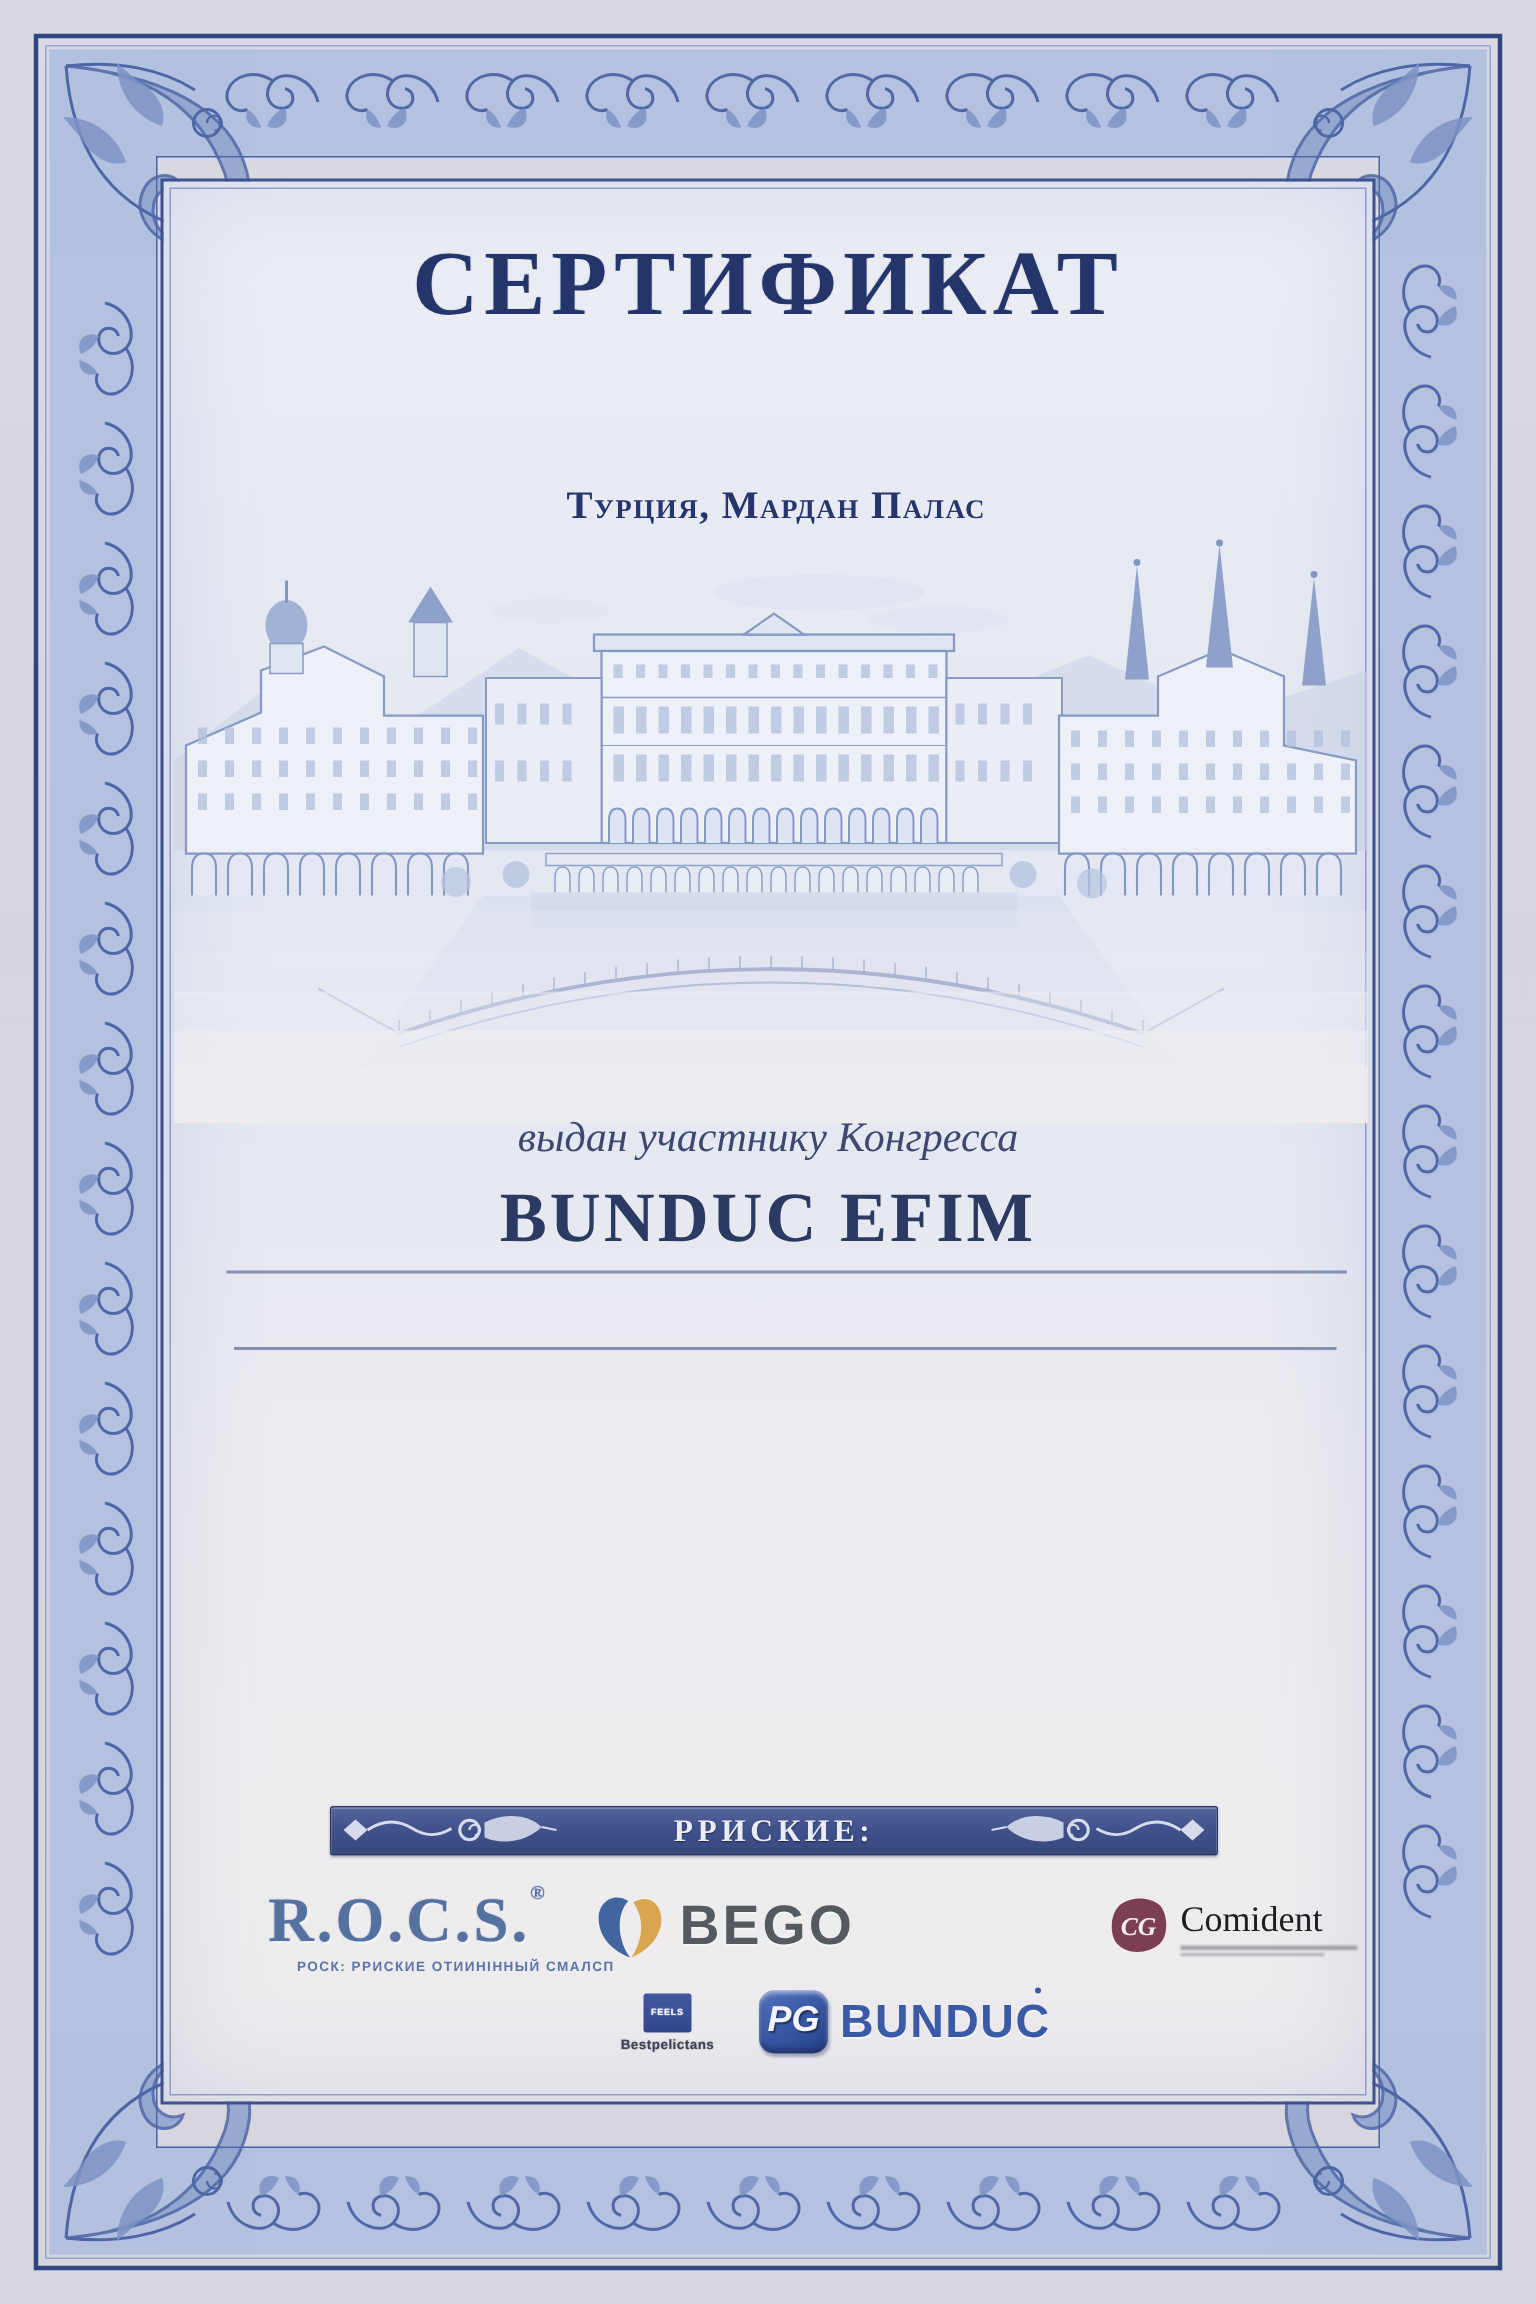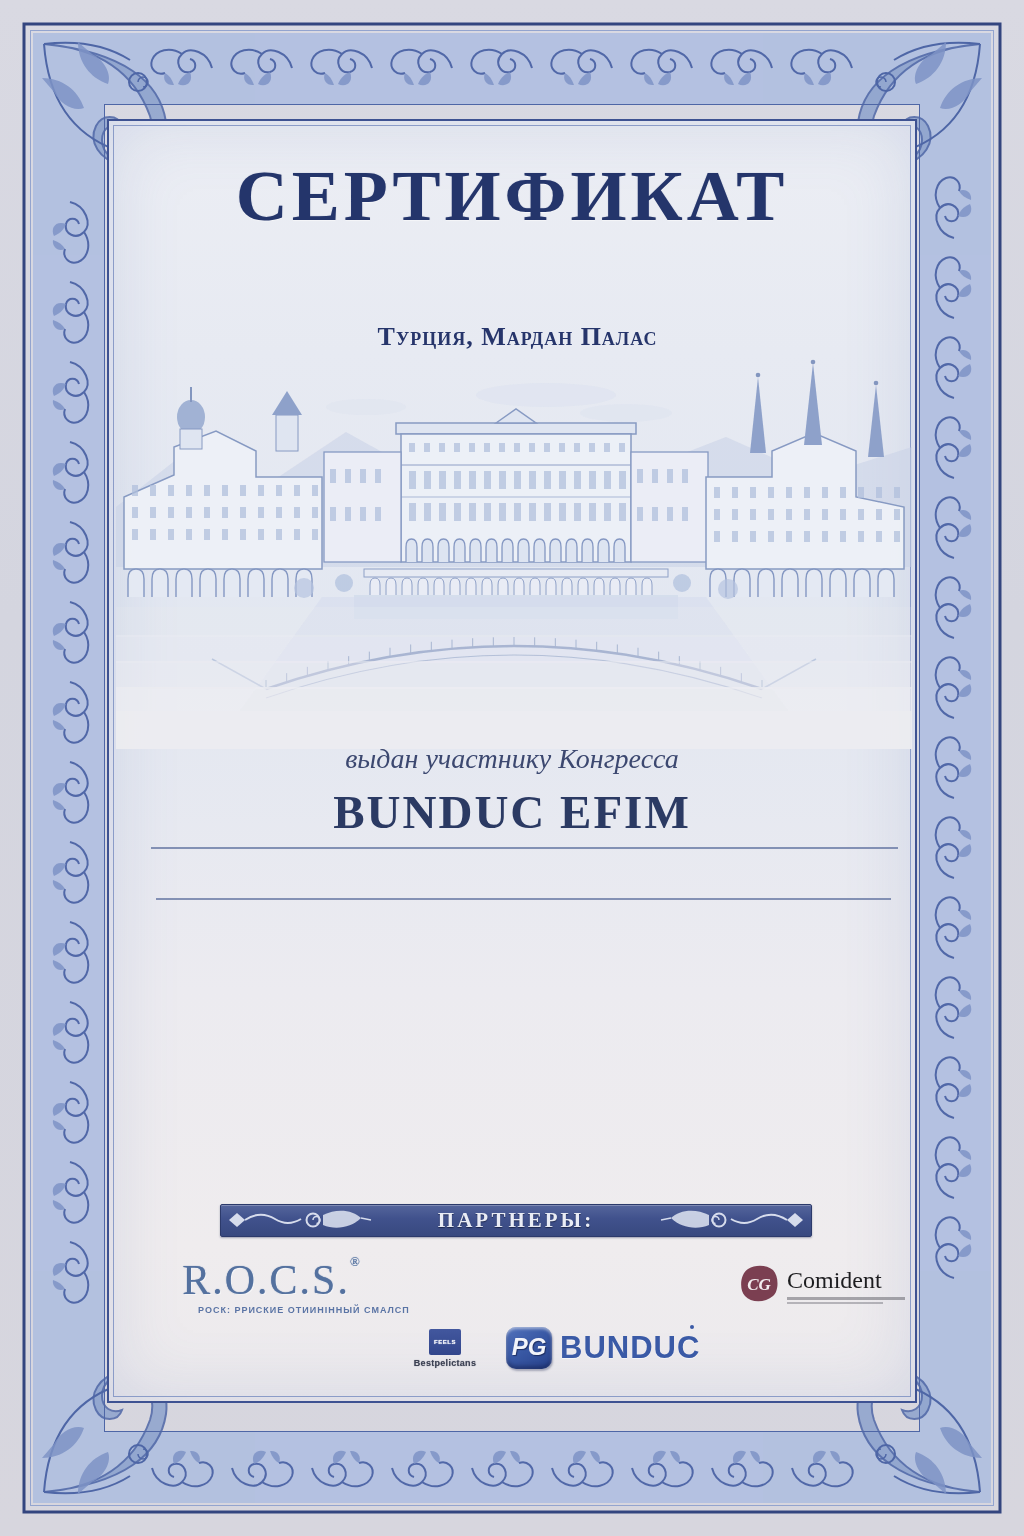--- a/index.html
+++ b/index.html
@@ -16,21 +16,21 @@
     box-sizing:border-box;
     background:linear-gradient(180deg,#eceef4 0%,#e7eaf2 18%,#e2e7f1 42%,#ecebf0 68%,#efecee 88%,#eceaed 100%);
     border:2px solid #3e5292;
     box-shadow:inset 0 0 70px rgba(95,115,175,0.18);
     z-index:2;
   }
   .paper-inner-line{position:absolute;left:4px;top:4px;right:4px;bottom:4px;border:1px solid #8b9cc8;pointer-events:none;}
   .abs{position:absolute;}
   .center{left:0;right:0;text-align:center;}
   
-  .title{top:34px;font-size:72px;font-weight:bold;color:#24356b;letter-spacing:4px;
+  .title{top:34px;font-size:61px;font-weight:bold;color:#24356b;letter-spacing:4px;
          text-shadow:0 1px 1px rgba(255,255,255,.7),0 0 1px rgba(36,53,107,.4);}
   .subtitle{top:128px;font-size:31px;font-weight:bold;color:#26356b;letter-spacing:1px;}
   .dateline{top:172px;font-size:26px;font-weight:bold;color:#26356b;font-variant:small-caps;letter-spacing:1px;}
   .locline{top:201px;font-size:26px;font-weight:bold;color:#26356b;font-variant:small-caps;letter-spacing:1px;padding-left:11px;}
   .scene{position:absolute;left:7px;top:236px;}
   .issued{top:622px;font-size:28px;font-style:italic;color:#3c4870;}
   .name{top:664px;font-size:47px;font-weight:bold;color:#2b3a63;letter-spacing:2px;}
   .rule{position:absolute;height:0;border-top:2px solid rgba(98,115,160,.75);}
   .rule1{left:42px;width:747px;top:726px;}
   .rule2{left:47px;width:735px;top:777px;}
@@ -46,21 +46,21 @@
     color:#e9ecf5;font-size:21px;font-weight:bold;letter-spacing:3px;
     text-shadow:0 1px 1px rgba(20,28,60,.8);
   }
   .banner .fl{position:absolute;top:2px;}
   .banner .fl.left{left:6px;}
   .banner .fl.right{right:6px;transform:scaleX(-1);}
   
   .logos{position:absolute;left:0;top:0;width:100%;height:100%;font-family:"Liberation Sans",sans-serif;}
   .logo{position:absolute;}
   .rocs{left:57px;top:1133px;width:210px;text-align:center;}
-  .rocs-text{font-family:"Liberation Serif",serif;font-size:42px;font-weight:normal;color:#54719f;letter-spacing:2px;
+  .rocs-text{font-family:"Liberation Serif",serif;font-size:42px;font-weight:bold;color:#54719f;letter-spacing:2px;
              text-shadow:1px 1px 0 rgba(255,255,255,.6), 0 0 1px #54719f;}
   .rocs-reg{font-size:13px;vertical-align:28px;letter-spacing:0;}
   .rocs-tag{margin-top:1px;font-size:9px;font-weight:bold;color:#5a74a5;letter-spacing:1px;white-space:nowrap;padding-left:32px;}
   .bego{left:288px;top:1140px;display:flex;align-items:center;}
   .bego-text{font-size:37px;font-weight:bold;color:#555a61;letter-spacing:2px;margin-left:10px;
              text-shadow:0 1px 0 rgba(255,255,255,.5);}
   .botiss{left:497px;top:1132px;width:120px;text-align:center;}
   .botiss-text{font-size:39px;font-weight:bold;color:#3e6ab1;letter-spacing:0.5px;line-height:40px;}
   .botiss-reg{font-size:11px;vertical-align:22px;}
   .botiss-sub{margin-top:0px;font-size:11px;color:#6b7485;letter-spacing:3px;}
@@ -467,40 +467,47 @@
       <svg class="fl left" width="150" height="27" viewBox="0 0 150 27">
         <g stroke="#dfe4f2" stroke-width="2" fill="none" opacity="0.95">
           <path d="M2 13 L10 6 L18 13 L10 20 Z" fill="#dfe4f2" stroke="none"></path>
           <path d="M18 13 C30 5 40 7 48 12 C56 17 64 18 74 12"></path>
           <circle cx="86" cy="13" r="6.5"></circle>
           <path d="M86 13 a3.5 3.5 0 1 1 3.5 3.5" stroke-width="1.5"></path>
           <path d="M96 8 C110 1 126 3 134 11 C124 21 108 23 96 18 Z" fill="#dfe4f2" stroke="none" opacity="0.9"></path>
           <path d="M134 11 L144 13" stroke-width="1.5"></path>
         </g>
       </svg>
-      <span class="banner-label">ПАРТНЕРЫ:</span>
+      <span class="banner-label">РРИСКИЕ:</span>
       <svg class="fl right" width="150" height="27" viewBox="0 0 150 27">
         <g stroke="#dfe4f2" stroke-width="2" fill="none" opacity="0.95">
           <path d="M2 13 L10 6 L18 13 L10 20 Z" fill="#dfe4f2" stroke="none"></path>
           <path d="M18 13 C30 5 40 7 48 12 C56 17 64 18 74 12"></path>
           <circle cx="86" cy="13" r="6.5"></circle>
           <path d="M86 13 a3.5 3.5 0 1 1 3.5 3.5" stroke-width="1.5"></path>
           <path d="M96 8 C110 1 126 3 134 11 C124 21 108 23 96 18 Z" fill="#dfe4f2" stroke="none" opacity="0.9"></path>
           <path d="M134 11 L144 13" stroke-width="1.5"></path>
         </g>
       </svg>
     </div>
 
     <div class="logos">
 
       <div class="logo rocs">
         <div class="rocs-text"><span>R.O.C.S.</span><sup class="rocs-reg">®</sup></div>
         <div class="rocs-tag">РОСК: РРИСКИЕ ОТИИНІННЫЙ СМАЛСП</div>
       </div>
 
+      <div class="logo bego">
+        <svg width="46" height="46" viewBox="0 0 44 44">
+          <path d="M21 6 C11 0 2 7 2 17 C2 29 11 38 22 42 C14 31 13 14 21 6 Z" fill="#41659f"></path>
+          <path d="M24 7 C34 1 42 8 42 18 C42 29 33 38 23 42 C31 30 31 16 24 7 Z" fill="#d9a54e"></path>
+        </svg>
+        <span class="bego-text">BEGO</span>
+      </div>
 
 
       <div class="logo comident">
         <svg width="40" height="38" viewBox="0 0 40 38">
           <path d="M9 4 C17 -1 28 0 34 5 C40 11 40 26 34 31 C26 38 12 38 6 31 C0 25 1 9 9 4 Z" fill="#7b3f51"></path>
           <text x="20" y="25" text-anchor="middle" font-family="Liberation Serif, serif" font-style="italic" font-weight="bold" font-size="17" fill="#f3eef0">CG</text>
         </svg>
         <div class="comident-right">
           <div class="comident-text">Comident</div>
           <div class="comident-tagstrip"></div>

